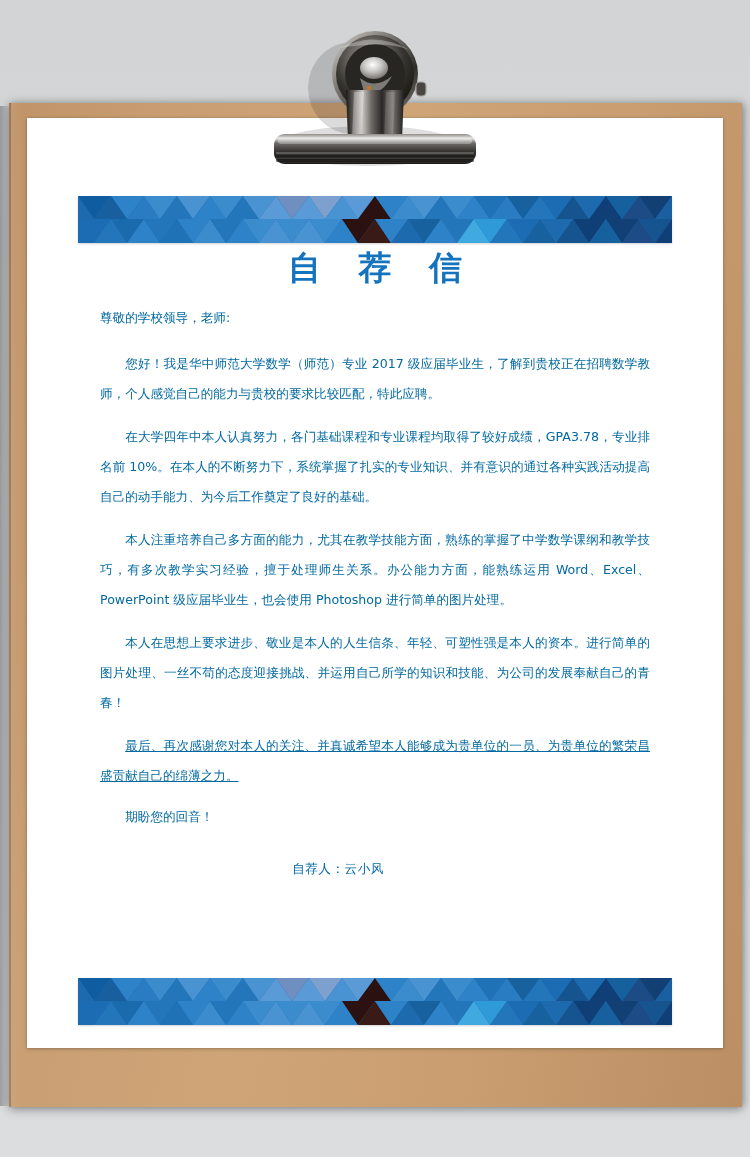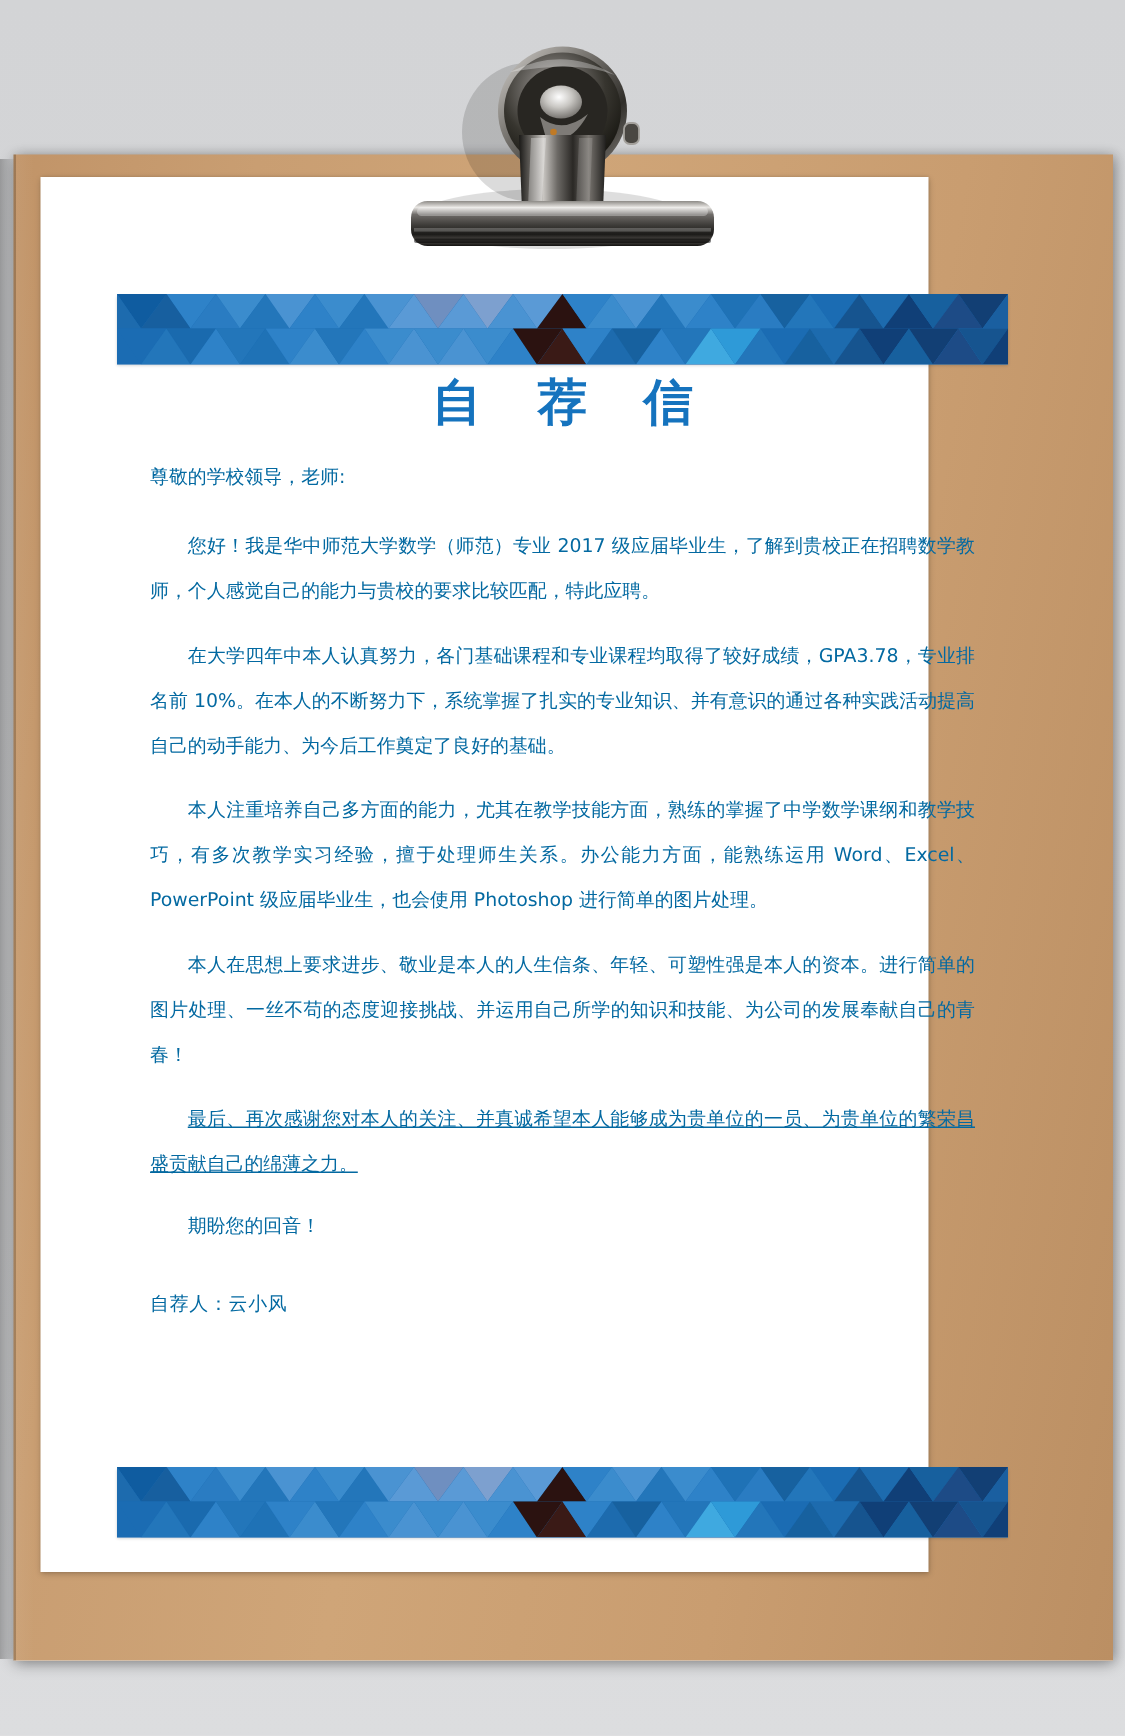--- a/index.html
+++ b/index.html
@@ -23,21 +23,21 @@
     background:linear-gradient(90deg, rgba(0,0,0,.18) 0 1.5px, rgba(255,255,255,.05) 2px, rgba(0,0,0,0) 14px);
     pointer-events:none;
   }
   .board-shadow-left{
     position:absolute; left:0px; top:106px; width:11px; height:1000px;
     background:linear-gradient(90deg,rgba(0,0,0,.28),rgba(0,0,0,0));
   }
 
   
   .paper{
-    position:absolute; left:27px; top:118px; width:592px; height:930px;
+    position:absolute; left:27px; top:118px; width:696px; height:930px;
     background:#ffffff;
     box-shadow:0 1px 4px rgba(0,0,0,.22), 0 0 2px rgba(0,0,0,.12);
   }
 
   
   .banner{
     position:absolute; left:51px; width:594px; height:47px;
     overflow:hidden; background:#1c6fb8;
     box-shadow:0 1px 2px rgba(0,0,0,.18);
   }
@@ -58,21 +58,21 @@
   .letter{
     position:absolute; left:73px; top:185px; width:550px;
     font-size:12.6px; line-height:30px; color:#0369a1;
     font-family:"DejaVu Sans","Liberation Sans",sans-serif;
   }
   .salutation{ margin-bottom:16px; }
   .para{ text-indent:2em; margin-bottom:13px; text-align:justify; }
   .para.tight{ margin-bottom:11px;text-decoration:underline; }
   .closing-line{ text-indent:2em; margin-bottom:22px; }
   .signature{
-    margin-top:16px; text-align:left; padding-right:74px; letter-spacing:.5px;
+    margin-top:16px; text-align:center; padding-right:74px; letter-spacing:.5px;
   }
 
   
   .clip{ position:absolute; left:268px; top:26px; width:214px; height:146px; }
 </style>
 </head>
 <body>
 
 <div id="stage">
 

